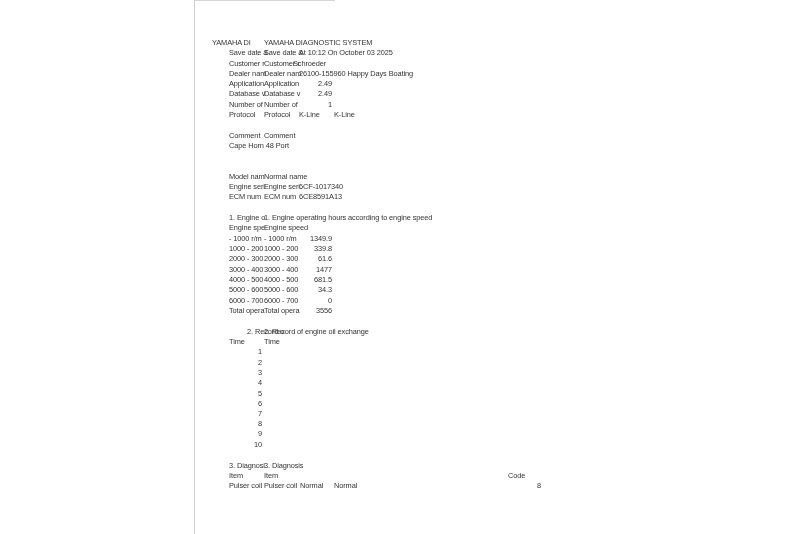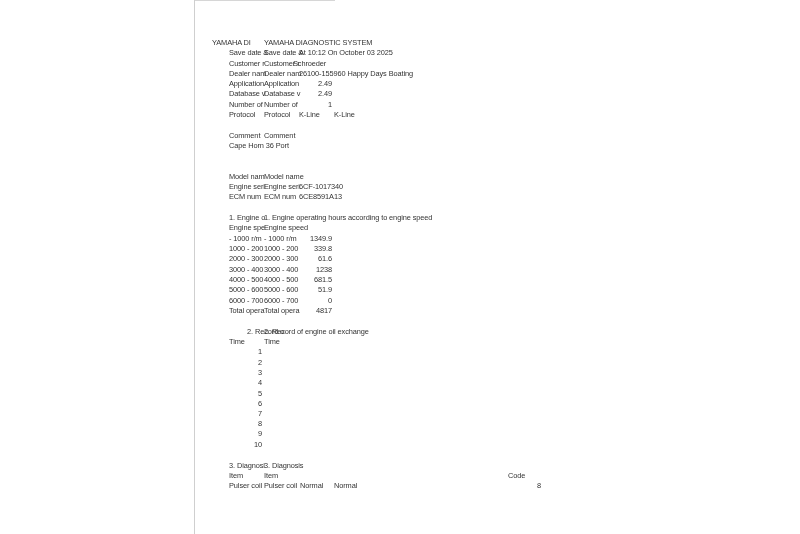--- a/index.html
+++ b/index.html
@@ -51,26 +51,26 @@
 
   <span class="t" style="left:229px;top:110px">Protocol</span>
   <span class="t" style="left:264px;top:110px">Protocol</span>
   <span class="t" style="left:299px;top:110px">K-Line</span>
   <span class="t" style="left:334px;top:110px">K-Line</span>
 </div>
 
 <div>
   <span class="t" style="left:229px;top:131px">Comment</span>
   <span class="t" style="left:264px;top:131px">Comment</span>
-  <span class="t" style="left:229px;top:141px">Cape Horn 36 Port</span>
+  <span class="t" style="left:229px;top:141px">Cape Horn 48 Port</span>
 </div>
 
 <div>
   <span class="t" style="left:229px;top:172px">Model nam</span>
-  <span class="t" style="left:264px;top:172px">Model name</span>
+  <span class="t" style="left:264px;top:172px">Normal name</span>
 
   <span class="t" style="left:229px;top:182px">Engine seri</span>
   <span class="t" style="left:264px;top:182px">Engine seri</span>
   <span class="t" style="left:299px;top:182px">6CF-1017340</span>
 
   <span class="t" style="left:229px;top:192px">ECM    num</span>
   <span class="t" style="left:264px;top:192px">ECM    num</span>
   <span class="t" style="left:299px;top:192px">6CE8591A13</span>
 </div>
 
@@ -91,41 +91,41 @@
     <span class="t r" style="left:296px;top:244px;width:36px">339.8</span>
   </div>
   <div>
     <span class="t" style="left:229px;top:254px">2000  -  300</span>
     <span class="t" style="left:264px;top:254px">2000  -  300</span>
     <span class="t r" style="left:296px;top:254px;width:36px">61.6</span>
   </div>
   <div>
     <span class="t" style="left:229px;top:265px">3000  -  400</span>
     <span class="t" style="left:264px;top:265px">3000  -  400</span>
-    <span class="t r" style="left:296px;top:265px;width:36px">1238</span>
+    <span class="t r" style="left:296px;top:265px;width:36px">1477</span>
   </div>
   <div>
     <span class="t" style="left:229px;top:275px">4000  -  500</span>
     <span class="t" style="left:264px;top:275px">4000  -  500</span>
     <span class="t r" style="left:296px;top:275px;width:36px">681.5</span>
   </div>
   <div>
     <span class="t" style="left:229px;top:285px">5000  -  600</span>
     <span class="t" style="left:264px;top:285px">5000  -  600</span>
-    <span class="t r" style="left:296px;top:285px;width:36px">51.9</span>
+    <span class="t r" style="left:296px;top:285px;width:36px">34.3</span>
   </div>
   <div>
     <span class="t" style="left:229px;top:296px">6000  -  700</span>
     <span class="t" style="left:264px;top:296px">6000  -  700</span>
     <span class="t r" style="left:296px;top:296px;width:36px">0</span>
   </div>
   <div>
     <span class="t" style="left:229px;top:306px">Total opera</span>
     <span class="t" style="left:264px;top:306px">Total opera</span>
-    <span class="t r" style="left:296px;top:306px;width:36px">4817</span>
+    <span class="t r" style="left:296px;top:306px;width:36px">3556</span>
   </div>
 </div>
 
 <div>
   <span class="t" style="left:247px;top:327px">2. Record o</span>
   <span class="t" style="left:264px;top:327px">2. Record of engine oil exchange</span>
   <span class="t" style="left:229px;top:337px">Time</span>
   <span class="t" style="left:264px;top:337px">Time</span>
 
   <span class="t r" style="left:240px;top:347px;width:22px">1</span>

